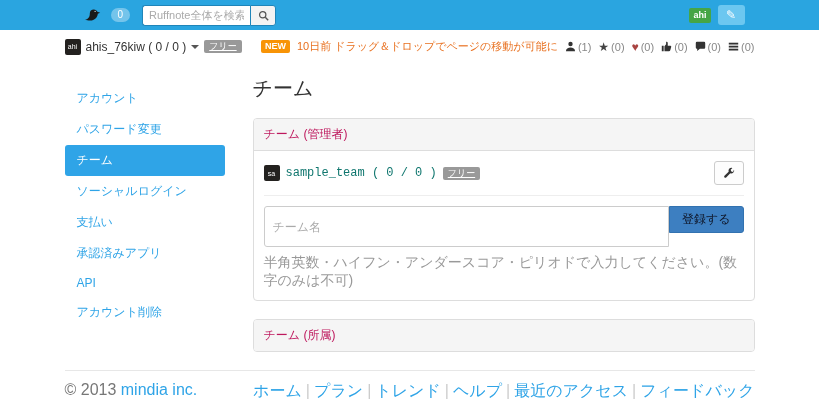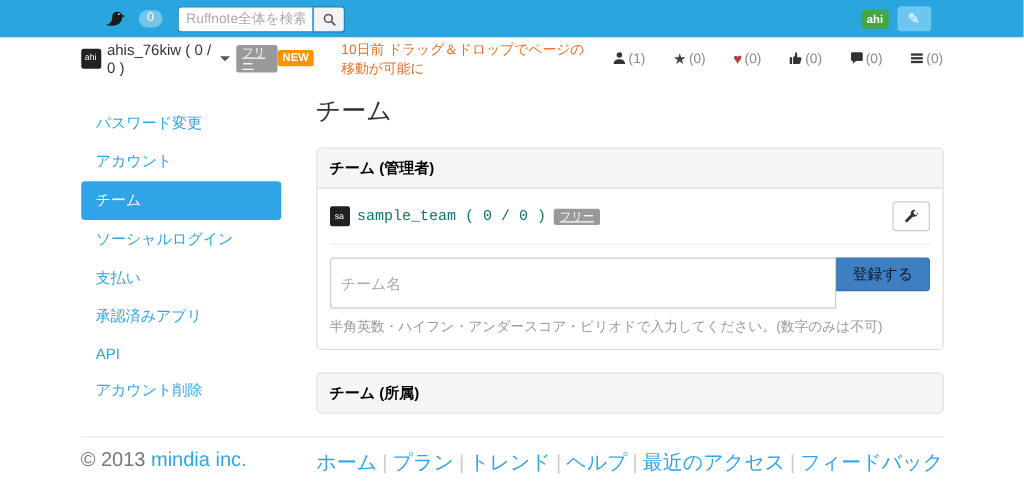--- a/index.html
+++ b/index.html
@@ -38,57 +38,57 @@
   .subheader-inner { height:33px; display:flex; align-items:center;
                      justify-content:space-between; font-size:11px; }
   .sub-left { display:flex; align-items:center; gap:5px; }
   .avatar { width:16px; height:16px; background:#23211f; color:#fff; font-size:7px;
             display:inline-flex; align-items:center; justify-content:center;
             border-radius:2px; flex:0 0 auto; }
   .username { color:#333; font-size:12px; text-decoration:none; cursor:pointer; }
   .caret { width:0; height:0; border-left:4px solid transparent; border-right:4px solid transparent;
            border-top:4px solid #555; display:inline-block; cursor:pointer; }
   .badge-plan { background:#999; font-size:9px; padding:2px 5px;text-decoration:underline; }
-  .sub-right { display:flex; align-items:center; gap:22px; }
+  .sub-right { display:flex; align-items:center; gap:7px; }
   .badge-new { background:#f89406; font-size:9px; font-weight:bold; padding:2px 4px; }
   .news-link { color:#e8701f; font-size:11px; text-decoration:none; }
   .stat { display:inline-flex; align-items:center; gap:2px; cursor:pointer; }
   .stat .count { color:#888; font-size:11px; }
   .glyph { display:inline-flex; align-items:center; font-size:12px; color:#444; }
   .glyph.heart { color:#a94442; }
 
   
   .main-wrap { display:flex; padding-top:6px; min-height:268px; flex:0 0 auto; }
   .sidebar { width:160px; padding-top:14px; flex:0 0 auto; }
   .side-item { display:block; padding:7px 12px; font-size:12px; color:#2fa4e7;
                text-decoration:none; border-radius:3px; cursor:pointer; }
   .side-item.active { background:#2fa4e7; color:#fff; }
   .content { flex:1; margin-left:28px; }
   .page-title { font-size:20px; font-weight:normal; color:#333; margin:6px 0 16px; }
 
   .panel { border:1px solid #ddd; border-radius:4px; margin-bottom:18px;
            background:#fff; overflow:hidden; }
   .panel-header { background:#f5f5f5; padding:7px 10px; font-size:12px;
-                  font-weight:bold; color:#000000; }
+                  font-weight:normal; color:#be185d; }
   .panel .panel-header { border-bottom:1px solid #ddd; }
   .panel.panel-empty .panel-header { border-bottom:none; }
   .panel-body { padding:10px; }
   .team-row { display:flex; align-items:center; gap:6px; padding-bottom:10px;
               border-bottom:1px solid #eee; margin-bottom:10px; }
   .team-link { color:#0f766e; font-size:12px; text-decoration:none;font-family:Liberation Mono, monospace; }
   .tool-btn { margin-left:auto; width:30px; height:24px; background:#fdfdfd;
               border:1px solid #ccc; border-radius:3px; cursor:pointer;
               display:flex; align-items:center; justify-content:center; }
   .form-row { display:flex; }
   .team-input { flex:1; height:41px; border:1px solid #ccc; border-radius:3px 0 0 3px;
                 padding:0 8px; font-size:12px; outline:none; }
   .team-input::placeholder, .search-input::placeholder { color:#aaa; }
   .btn-primary { height:27px; background:#3d7fc1; color:#0f172a; border:1px solid #3272b0;
                  border-radius:0 3px 3px 0; font-size:12px; padding:0 12px; cursor:pointer; }
-  .help { font-size:11px; color:#999; margin:7px 0 0; }
+  .help { font-size:14px; color:#999; margin:7px 0 0; }
 
   
   .footer-inner { border-top:1px solid #e7e7e7; padding:10px 0 12px; display:flex;
                   justify-content:space-between; font-size:16px; }
   .copyright { color:#777; }
   .copyright a { color:#2fa4e7; text-decoration:none; }
   .footer-links a { color:#2fa4e7; text-decoration:none; }
   .sep { color:#ccc; margin:0 4px; }
 </style>
 </head>
@@ -186,22 +186,22 @@
               </svg>
           </span>
           <span class="count">(0)</span>
         </span>
       </div>
     </div>
   </div>
 
   <div class="container main-wrap">
     <aside class="sidebar">
+      <a class="side-item">アカウント</a>
       <a class="side-item">パスワード変更</a>
-      <a class="side-item">アカウント</a>
       <a class="side-item active">チーム</a>
       <a class="side-item">ソーシャルログイン</a>
       <a class="side-item">支払い</a>
       <a class="side-item">承認済みアプリ</a>
       <a class="side-item">API</a>
       <a class="side-item">アカウント削除</a>
     </aside>
 
     <main class="content">
       <h1 class="page-title">チーム</h1>

